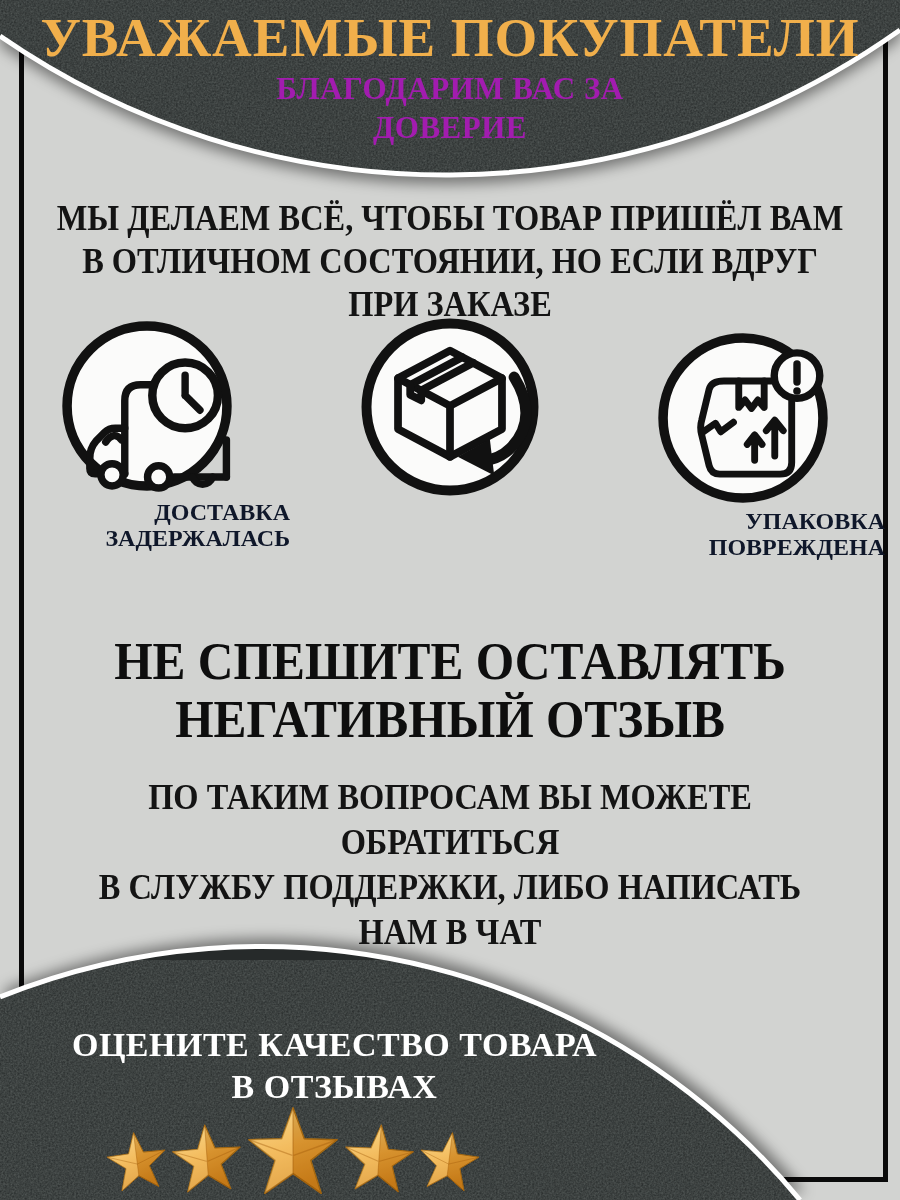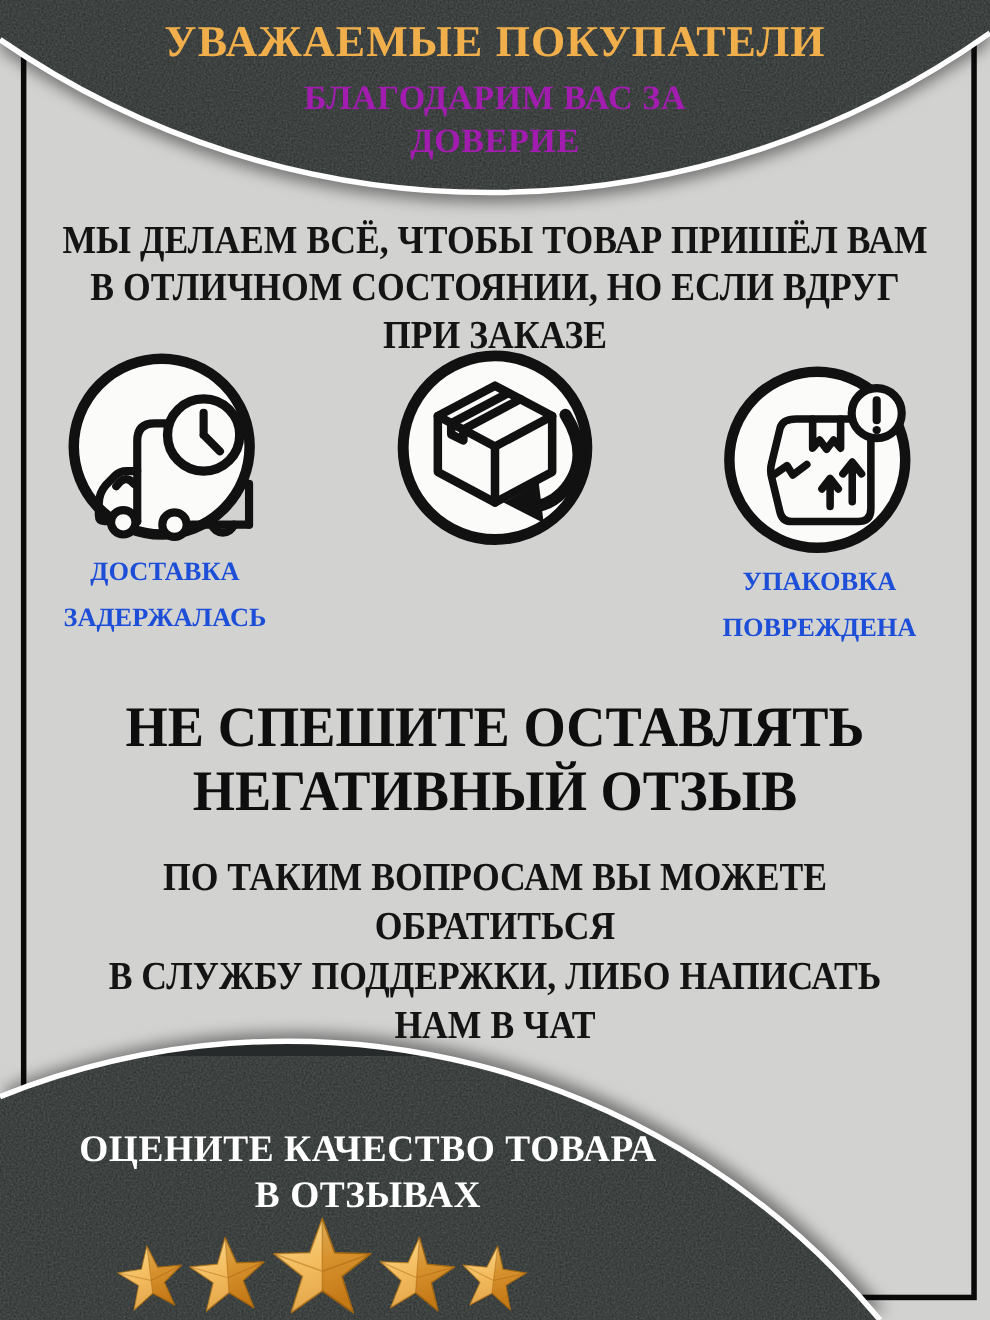--- a/index.html
+++ b/index.html
@@ -9,29 +9,29 @@
     font-family:"Liberation Serif","DejaVu Serif",serif;font-weight:700;
   }
   .inner-frame{
     position:absolute;left:19px;top:26px;width:869px;height:1156px;
     border:5px solid #0a0a0a;box-sizing:border-box;z-index:1;
   }
   .frame-svg{position:absolute;left:0;top:0;z-index:2;pointer-events:none;}
   .content{position:absolute;left:0;top:0;width:900px;height:1200px;z-index:3;}
   .pre{white-space:pre-line;}
   .hdr-text{position:absolute;top:14px;left:0;width:900px;text-align:center;}
-  .hdr-title{font-size:40px;line-height:48px;color:#f1af4b;letter-spacing:1px;}
+  .hdr-title{font-size:55px;line-height:48px;color:#f1af4b;letter-spacing:1px;}
   .hdr-sub{margin-top:7px;font-size:31px;line-height:39px;color:#a21caf;letter-spacing:.5px;}
   .intro{
     position:absolute;top:197px;left:0;width:900px;text-align:center;
     font-size:36px;line-height:43px;color:#141414;transform:scaleX(.9);
   }
   .issue-icon{position:absolute;}
   .issue-label{
-    position:absolute;text-align:center;font-size:24px;line-height:42px;color:#1d4ed8;
+    position:absolute;text-align:right;font-size:24px;line-height:26px;color:#0f172a;
   }
   .lbl-1{left:10px;top:499px;width:280px;}
   .lbl-2{left:295px;top:497px;width:320px;}
   .lbl-3{left:605px;top:508px;width:280px;}
   .warning{
     position:absolute;top:633px;left:0;width:900px;text-align:center;
     font-size:52px;line-height:58px;color:#0e0e0e;transform:scaleX(.95);
   }
   .support{
     position:absolute;top:775px;left:0;width:900px;text-align:center;

